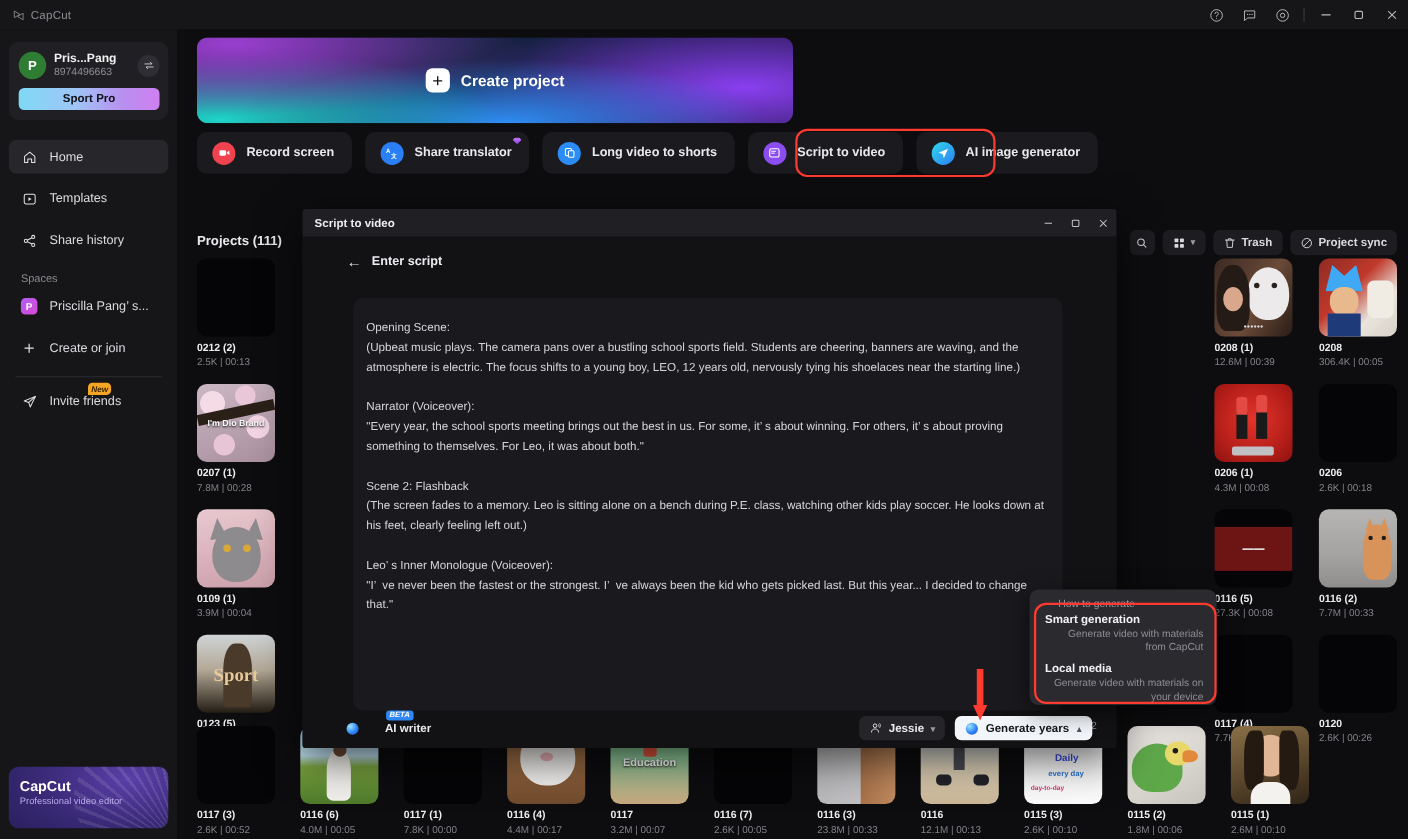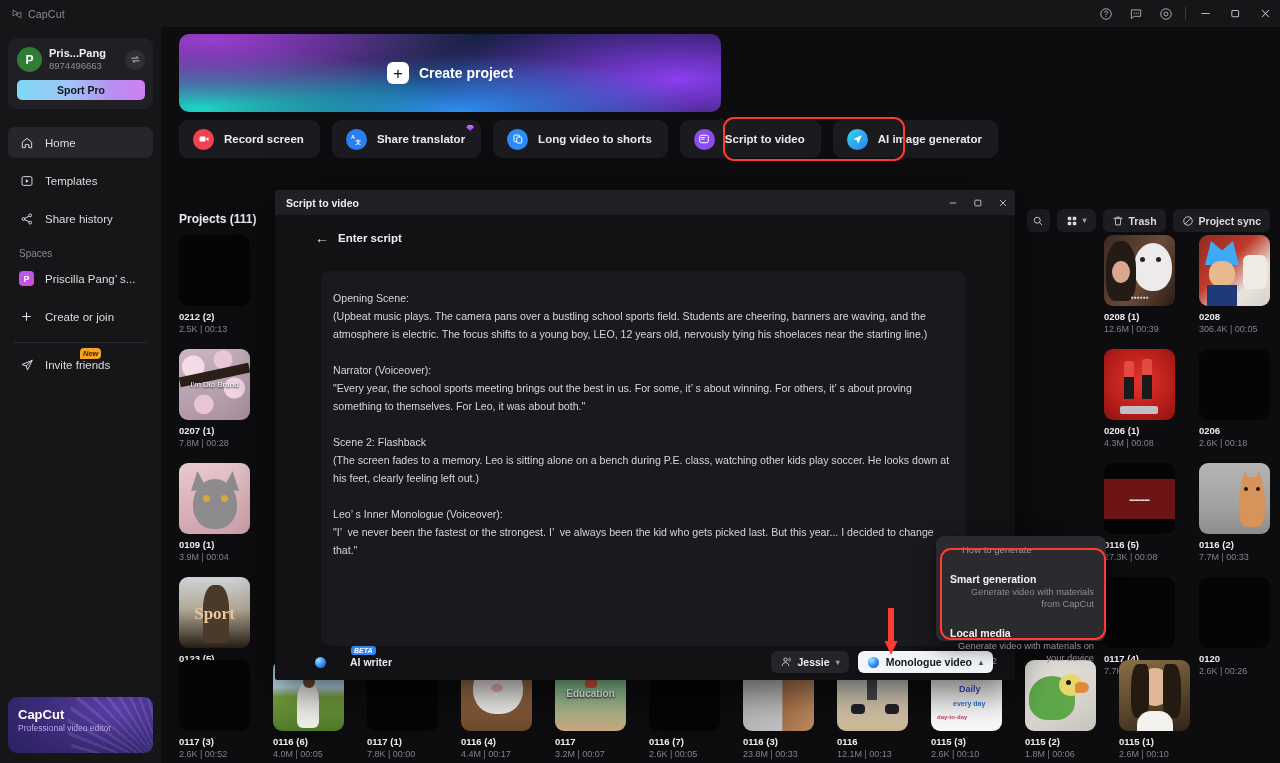--- a/index.html
+++ b/index.html
@@ -233,21 +233,21 @@
   .caret { font-size: 8px; color: #9a9aa2; }
   .caret-dark { font-size: 8px; color: #54545c; }
 
   
   .gen-popup {
     position: absolute; left: 936px; top: 536px; width: 170px; height: 105px;
     background: #2a2a2f; border-radius: 8px; padding: 8px 12px 10px 14px;
     box-shadow: 0 6px 22px rgba(0,0,0,.55);
   }
   .gp-head { font-size: 9.5px; color: #9a9aa2; line-height: 12px; padding-left: 12px; }
-  .gp-title { font-size: 10.5px; font-weight: bold; color: #f2f2f5; margin-top: 16px; line-height: 14px; }
+  .gp-title { font-size: 10.5px; font-weight: bold; color: #f2f2f5; margin-top: 0; line-height: 14px; }
   .gp-sub { font-size: 9.3px; color: #8d8d95; line-height: 12px; text-align: right; }
   .gp-item + .gp-item { margin-top: 7px; }
 
   .arrow-annot { position: absolute; left: 884px; top: 608px; width: 14px; height: 48px; }
 </style>
 </head>
 <body>
 
 <div id="app">
 
@@ -491,21 +491,21 @@
       </div>
 
       <div class="proj-card">
         <div class="proj-thumb" style="background:
               radial-gradient(circle at 20% 25%, #f5dbe6 0 14%, transparent 15%),
               radial-gradient(circle at 62% 15%, #e9c7d8 0 12%, transparent 13%),
               radial-gradient(circle at 78% 55%, #f2d4e2 0 15%, transparent 16%),
               radial-gradient(circle at 35% 78%, #e7c4d6 0 13%, transparent 14%),
               linear-gradient(160deg,#cbb7c4,#a98f9e);">
           <div style="position:absolute;left:0;right:0;top:30%;height:10px;background:#2b2018;transform:rotate(-12deg);"></div>
-          <div style="position:absolute;left:0;right:0;top:44%;text-align:center;font-size:8px;font-weight:normal;color:#fff;text-shadow:0 1px 2px #000;">I'm Dio Brand</div>
+          <div style="position:absolute;left:0;right:0;top:44%;text-align:center;font-size:8px;font-weight:bold;color:#fff;text-shadow:0 1px 2px #000;">I'm Dio Brand</div>
         </div>
         <div class="proj-name">0207 (1)</div>
         <div class="proj-meta">7.8M | 00:28</div>
       </div>
 
       <div class="proj-card">
         <div class="proj-thumb" style="background:linear-gradient(170deg,#e8c9cf 0%, #dbb2bb 55%, #caa0aa 100%);">
           <div style="position:absolute;left:14px;top:16px;width:44px;height:50px;border-radius:50% 50% 45% 45%;background:#8d8b8e;"></div>
           <div style="position:absolute;left:12px;top:8px;width:16px;height:20px;background:#8d8b8e;clip-path:polygon(0 100%,40% 0,100% 90%);"></div>
           <div style="position:absolute;left:44px;top:8px;width:16px;height:20px;background:#8d8b8e;clip-path:polygon(0 90%,60% 0,100% 100%);"></div>
@@ -762,21 +762,21 @@
               <circle cx="11" cy="7.5" r="3.3" fill="none" stroke="#e4e4e8" stroke-width="1.7"></circle>
               <path d="M4.5 19c0-3.6 2.9-5.6 6.5-5.6s6.5 2 6.5 5.6" fill="none" stroke="#e4e4e8" stroke-width="1.7" stroke-linecap="round"></path>
               <path d="M17.5 5.5c1 1 1 3 0 4M19.6 3.6c1.8 1.9 1.8 5.3 0 7.2" fill="none" stroke="#e4e4e8" stroke-width="1.4" stroke-linecap="round"></path>
             </svg>
             <span>Jessie</span>
             <span class="caret">▾</span>
           </div>
 
           <div class="gen-btn">
             <span class="blue-orb"></span>
-            <span>Monologue video</span>
+            <span>Generate years</span>
             <span class="caret-dark">▴</span>
           </div>
         </div>
       </div>
     </div>
   </div>
 
   <div class="gen-popup">
     <div class="gp-head">How to generate</div>
     <div class="gp-item">

